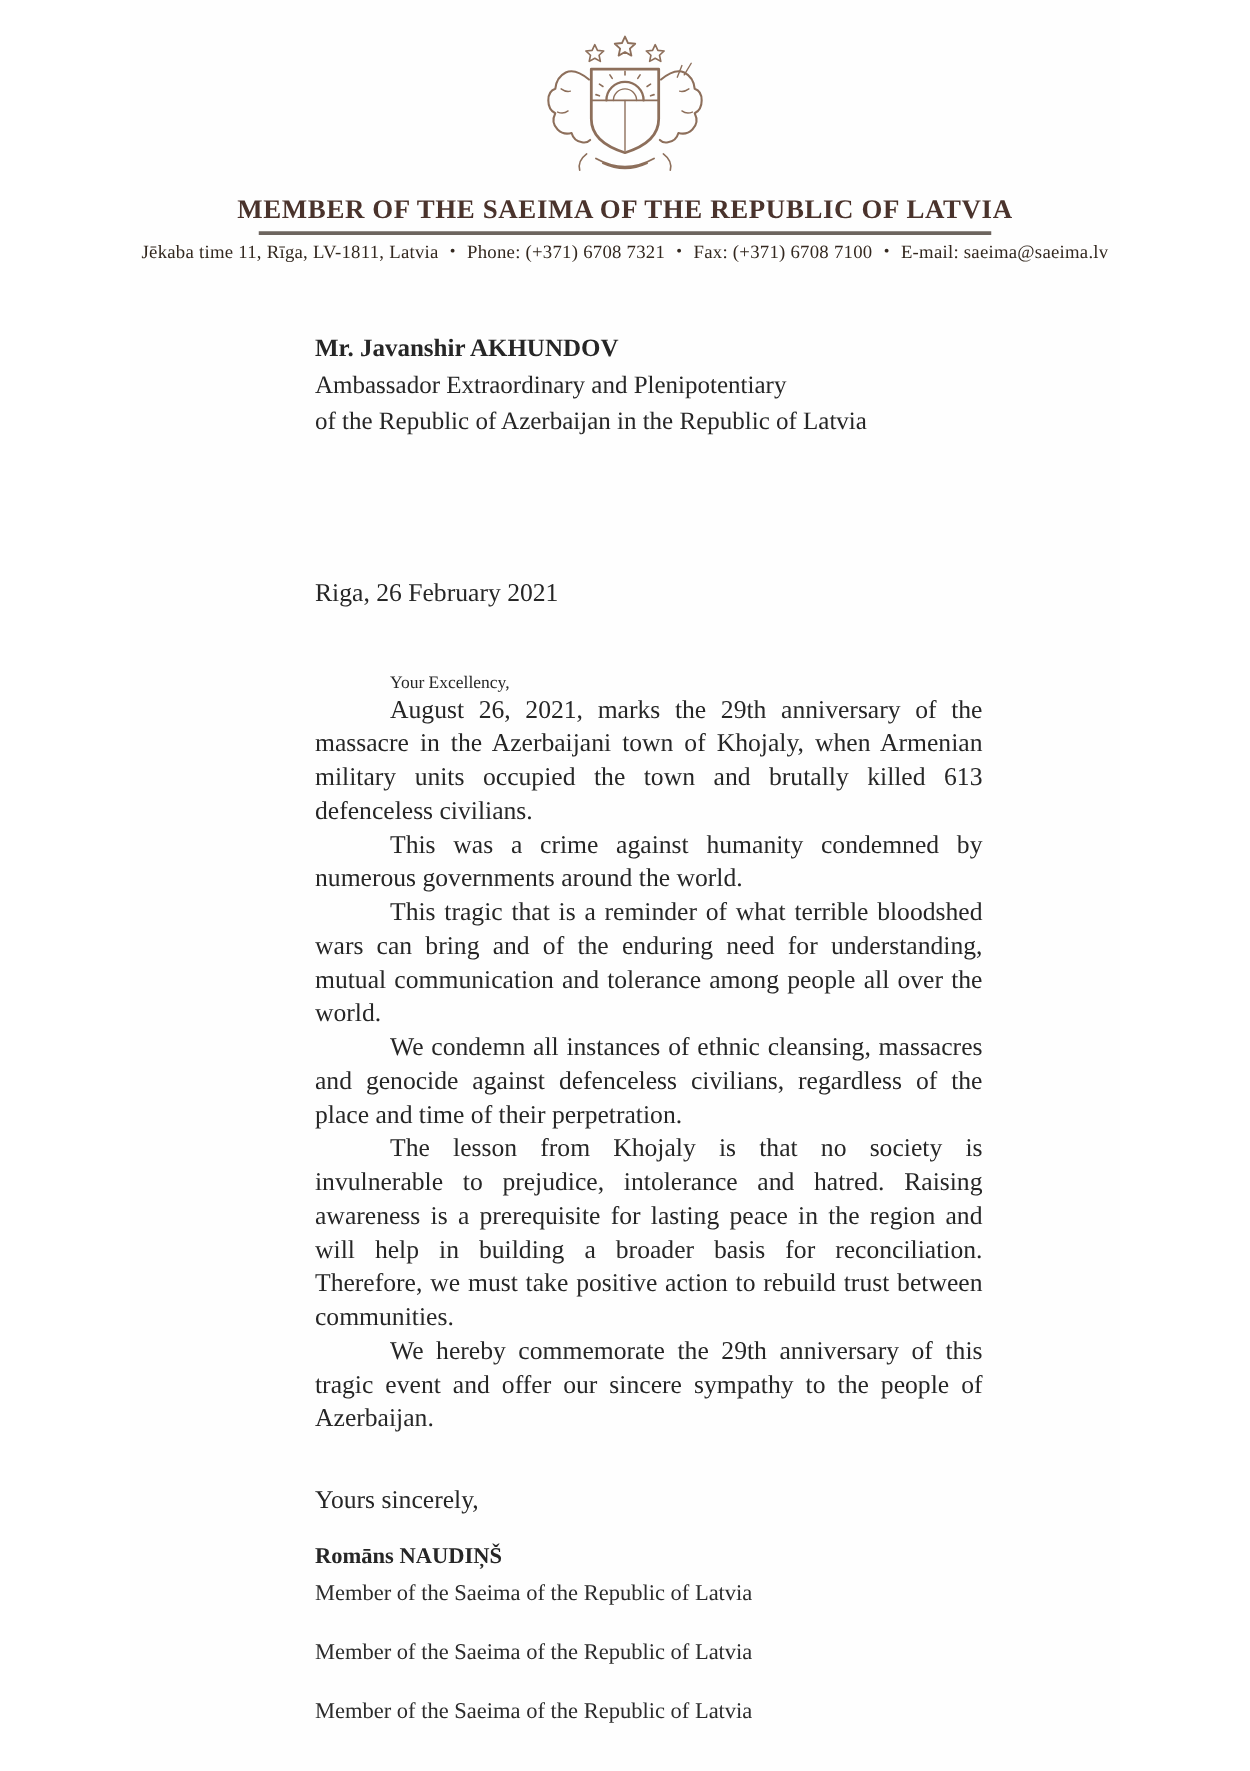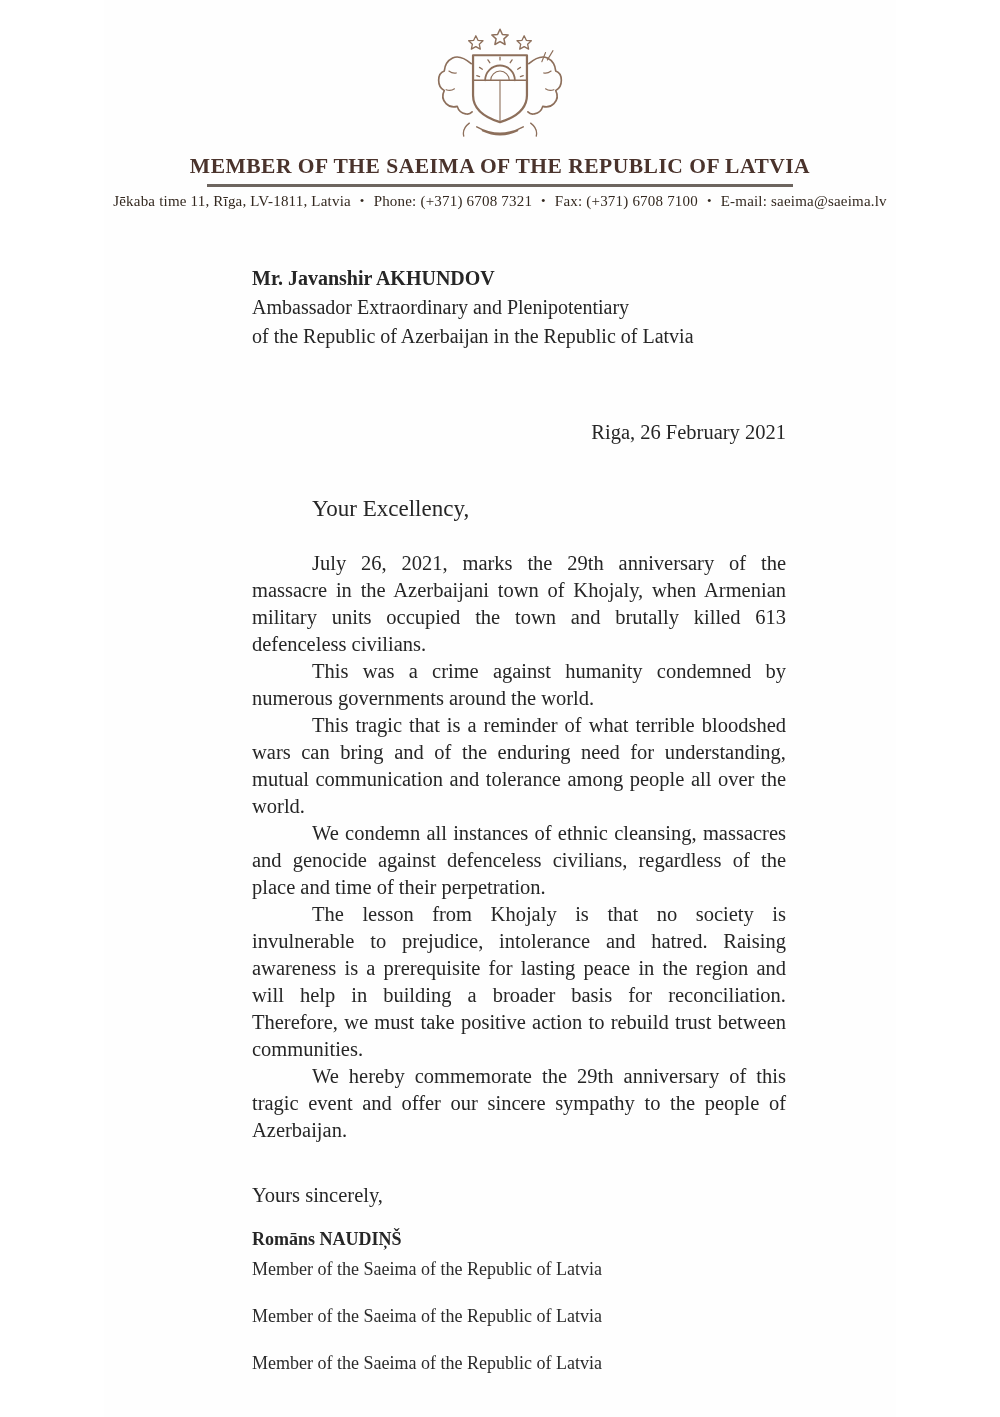--- a/index.html
+++ b/index.html
@@ -40,29 +40,28 @@
     letter-spacing: 0.2px;
   }
   .lh-contact .sep { padding: 0 9px; font-size: 13px; position: relative; top: -1px; }
   
   .letter {
     padding: 0 110px 0 148px;
   }
   .recipient { margin-top: 54px; font-size: 20px; line-height: 29px; }
   .recipient .r-name { font-weight: bold; }
   .dateline {
-    margin-top: 70px;
-    text-align: right;
+    margin-top: 112px;
+    text-align: left;
     font-size: 20.5px;
   }
   .salutation {
     margin-top: 52px;
-    font-size: 23px;
+    font-size: 14px;
     text-indent: 60px;
-    margin-bottom: 28px;
   }
   .body-text p {
     font-size: 20.5px;
     line-height: 27px;
     text-align: justify;
     text-indent: 60px;
   }
   .closing { margin-top: 40px; font-size: 20.5px; }
   .signature-block { margin-top: 17px; font-size: 18px; line-height: 30px; }
   .signature-block .sig-name { font-weight: bold; }
@@ -122,21 +121,21 @@
       <div class="r-name">Mr. Javanshir AKHUNDOV</div>
       <div>Ambassador Extraordinary and Plenipotentiary</div>
       <div>of the Republic of Azerbaijan in the Republic of Latvia</div>
     </div>
 
     <div class="dateline">Riga, 26 February 2021</div>
 
     <div class="salutation">Your Excellency,</div>
 
     <div class="body-text">
-      <p>July 26, 2021, marks the 29th anniversary of the massacre in the Azerbaijani town of Khojaly, when Armenian military units occupied the town and brutally killed 613 defenceless civilians.</p>
+      <p>August 26, 2021, marks the 29th anniversary of the massacre in the Azerbaijani town of Khojaly, when Armenian military units occupied the town and brutally killed 613 defenceless civilians.</p>
       <p>This was a crime against humanity condemned by numerous governments around the world.</p>
       <p>This tragic that is a reminder of what terrible bloodshed wars can bring and of the enduring need for understanding, mutual communication and tolerance among people all over the world.</p>
       <p>We condemn all instances of ethnic cleansing, massacres and genocide against defenceless civilians, regardless of the place and time of their perpetration.</p>
       <p>The lesson from Khojaly is that no society is invulnerable to prejudice, intolerance and hatred. Raising awareness is a prerequisite for lasting peace in the region and will help in building a broader basis for reconciliation. Therefore, we must take positive action to rebuild trust between communities.</p>
       <p>We hereby commemorate the 29th anniversary of this tragic event and offer our sincere sympathy to the people of Azerbaijan.</p>
     </div>
 
     <div class="closing">Yours sincerely,</div>
 
     <div class="signature-block">

